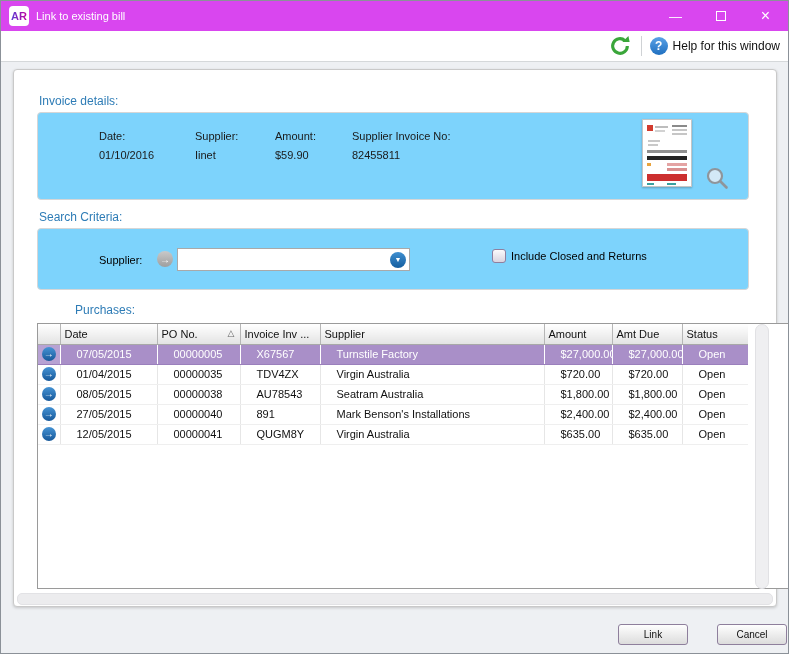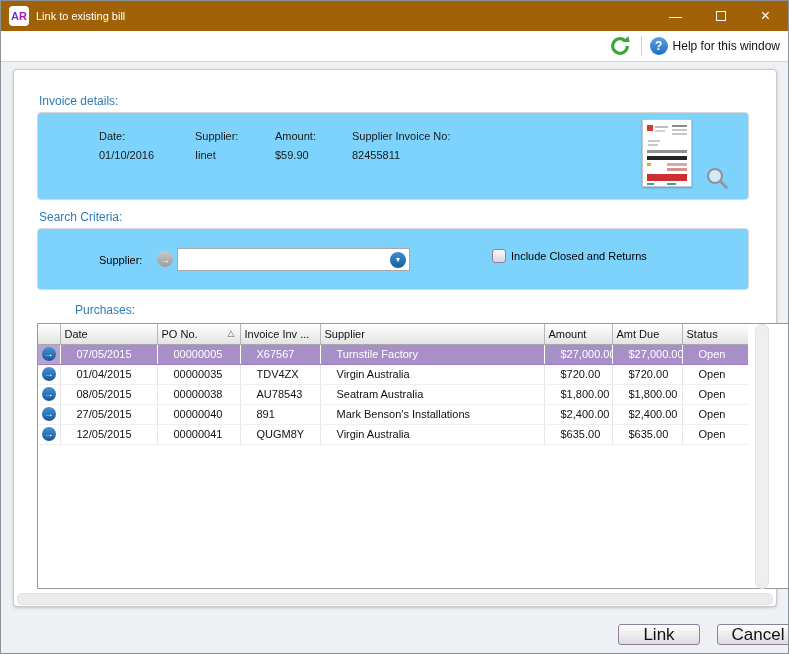--- a/index.html
+++ b/index.html
@@ -1,21 +1,21 @@
 <!DOCTYPE html>
 <html><head>
 <meta charset="utf-8">
 <style>
   * { margin:0; padding:0; box-sizing:border-box; font-family:"Liberation Sans", sans-serif; }
   html,body { background:#d0d3d6; }
   .window{ position:relative; width:789px; height:654px; background:#eef0f3;
            border:1px solid #8b9198; overflow:hidden; }
 
   
-  .titlebar{ position:absolute; left:0; top:0; width:100%; height:30px; background:#a16207;
+  .titlebar{ position:absolute; left:0; top:0; width:100%; height:30px; background:#d946ef;
              display:flex; align-items:center; }
   .app-icon{ width:20px; height:20px; margin:0 7px 0 8px; background:#fff; border-radius:4px;
              display:flex; align-items:center; justify-content:center; }
   .app-icon span{ font-size:11px; font-weight:bold;
              background:linear-gradient(90deg,#5a3fd6,#c4009e);
              -webkit-background-clip:text; background-clip:text; color:transparent; }
   .title-text{ color:#fff; font-size:11px; }
   .win-controls{ position:absolute; right:0; top:0; height:30px; display:flex; }
   .win-btn{ width:45px; height:30px; display:flex; align-items:center; justify-content:center;
             color:#fff; font-size:13px; cursor:default; }
@@ -93,21 +93,21 @@
               align-items:center; justify-content:center; vertical-align:middle; }
   .sort-icon{ position:absolute; right:5px; top:4px; font-size:9px; color:#666; }
 
   
   .vscroll{ position:absolute; left:754px; top:323px; width:14px; height:265px;
             background:#efeff1; border:1px solid #e1e1e4; border-radius:7px; }
   .hscroll{ position:absolute; left:16px; top:592px; width:756px; height:12px;
             background:#ececee; border:1px solid #e2e2e5; border-radius:5px; }
 
   
-  .btn{ position:absolute; top:623px; width:82px; height:21px; font-size:17px; color:#111;
+  .btn{ position:absolute; top:623px; width:70px; height:21px; font-size:10px; color:#111;
         background:linear-gradient(#fefefe,#dcdcdc); border:1px solid #8e7f9c; border-radius:3px;
         display:flex; align-items:center; justify-content:center; cursor:default; }
   .btn-link{ left:617px; } .btn-cancel{ left:716px; }
 </style>
 </head>
 <body>
 
 <div class="window">
 
   <div class="titlebar">

